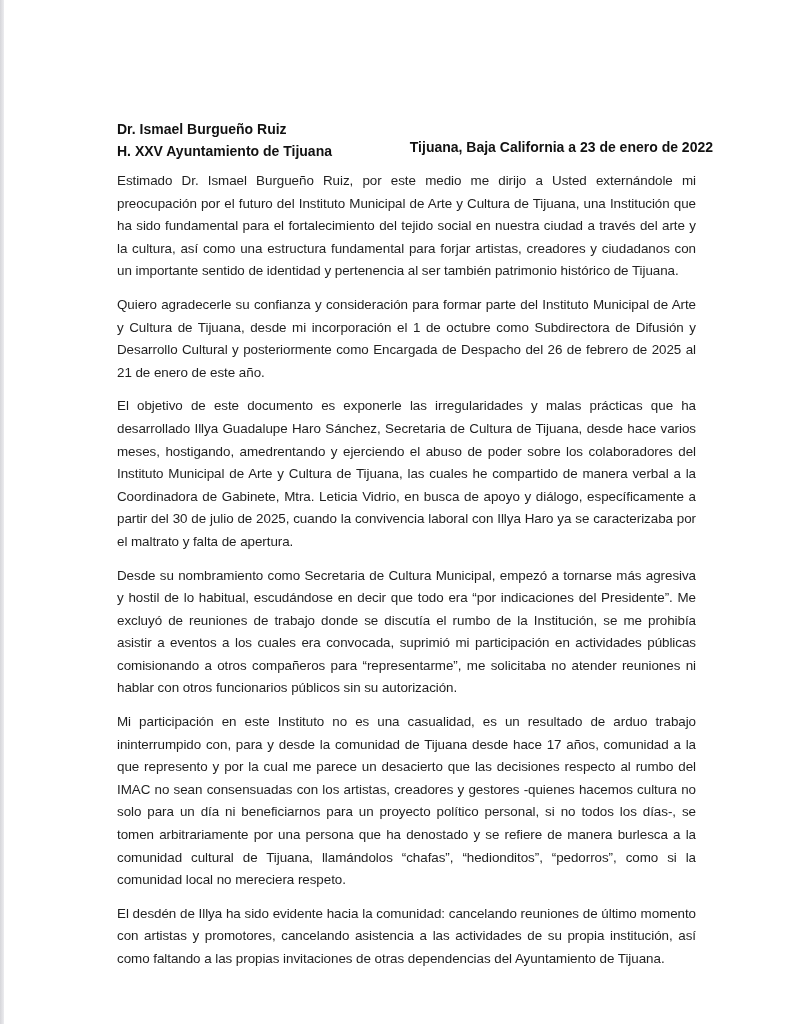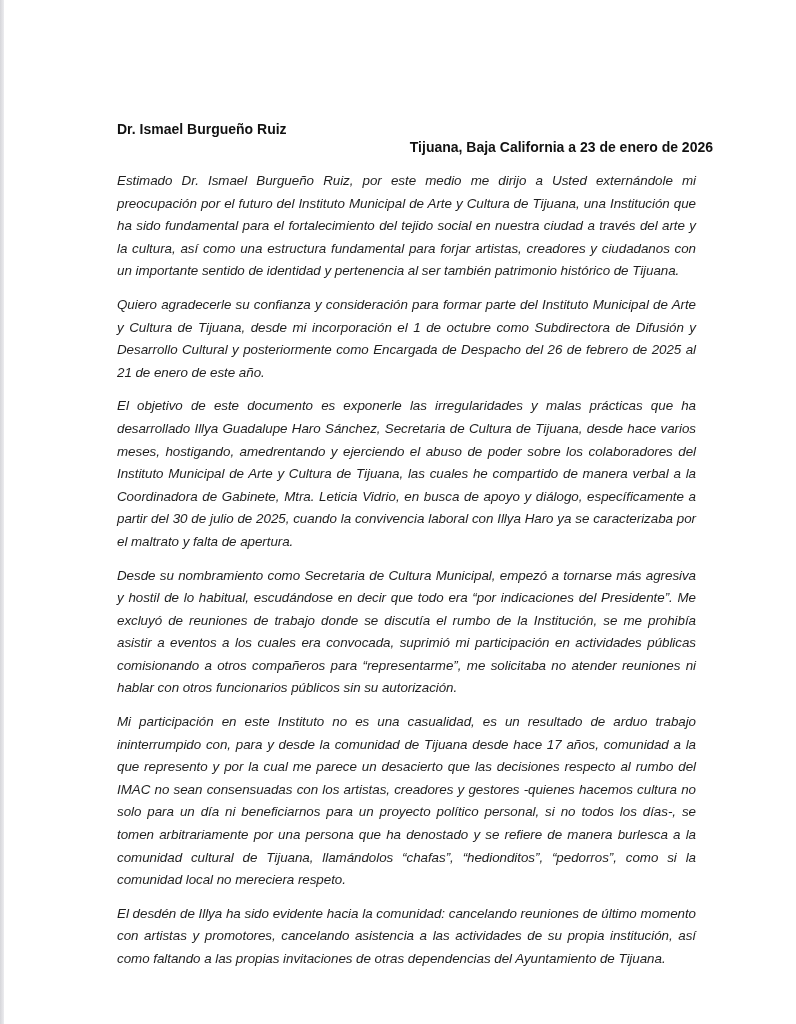--- a/index.html
+++ b/index.html
@@ -30,34 +30,34 @@
     color: #111; white-space: nowrap;
   }
   .body {
     position: absolute; top: 170px; left: 0; width: 596px;
   }
   .body p {
     margin: 0 17px 11px 0;
     font-size: 13.4px; line-height: 22.6px;
     text-align: justify; text-align-last: left;
     letter-spacing: -0.05px;
-    font-style: italic;
   }
 </style>
 </head>
 <body>
 
 <div class="edge-strip"></div>
 
 <div class="page">
   <div class="recipient">
     <div>Dr. Ismael Burgueño Ruiz</div>
+    <div>H. XXV Ayuntamiento de Tijuana</div>
   </div>
 
-  <div class="date-line">Tijuana, Baja California a 23 de enero de 2026</div>
+  <div class="date-line">Tijuana, Baja California a 23 de enero de 2022</div>
 
   <div class="body">
     <p>Estimado Dr. Ismael Burgueño Ruiz, por este medio me dirijo a Usted externándole mi preocupación por el futuro del Instituto Municipal de Arte y Cultura de Tijuana, una Institución que ha sido fundamental para el fortalecimiento del tejido social en nuestra ciudad a través del arte y la cultura, así como una estructura fundamental para forjar artistas, creadores y ciudadanos con un importante sentido de identidad y pertenencia al ser también patrimonio histórico de Tijuana.</p>
     <p>Quiero agradecerle su confianza y consideración para formar parte del Instituto Municipal de Arte y Cultura de Tijuana, desde mi incorporación el 1 de octubre como Subdirectora de Difusión y Desarrollo Cultural y posteriormente como Encargada de Despacho del 26 de febrero de 2025 al 21 de enero de este año.</p>
     <p>El objetivo de este documento es exponerle las irregularidades y malas prácticas que ha desarrollado Illya Guadalupe Haro Sánchez, Secretaria de Cultura de Tijuana, desde hace varios meses, hostigando, amedrentando y ejerciendo el abuso de poder sobre los colaboradores del Instituto Municipal de Arte y Cultura de Tijuana, las cuales he compartido de manera verbal a la Coordinadora de Gabinete, Mtra. Leticia Vidrio, en busca de apoyo y diálogo, específicamente a partir del 30 de julio de 2025, cuando la convivencia laboral con Illya Haro ya se caracterizaba por el maltrato y falta de apertura.</p>
     <p>Desde su nombramiento como Secretaria de Cultura Municipal, empezó a tornarse más agresiva y hostil de lo habitual, escudándose en decir que todo era “por indicaciones del Presidente”. Me excluyó de reuniones de trabajo donde se discutía el rumbo de la Institución, se me prohibía asistir a eventos a los cuales era convocada, suprimió mi participación en actividades públicas comisionando a otros compañeros para “representarme”, me solicitaba no atender reuniones ni hablar con otros funcionarios públicos sin su autorización.</p>
     <p>Mi participación en este Instituto no es una casualidad, es un resultado de arduo trabajo ininterrumpido con, para y desde la comunidad de Tijuana desde hace 17 años, comunidad a la que represento y por la cual me parece un desacierto que las decisiones respecto al rumbo del IMAC no sean consensuadas con los artistas, creadores y gestores -quienes hacemos cultura no solo para un día ni beneficiarnos para un proyecto político personal, si no todos los días-, se tomen arbitrariamente por una persona que ha denostado y se refiere de manera burlesca a la comunidad cultural de Tijuana, llamándolos “chafas”, “hedionditos”, “pedorros”, como si la comunidad local no mereciera respeto.</p>
     <p>El desdén de Illya ha sido evidente hacia la comunidad: cancelando reuniones de último momento con artistas y promotores, cancelando asistencia a las actividades de su propia institución, así como faltando a las propias invitaciones de otras dependencias del Ayuntamiento de Tijuana.</p>
   </div>
 </div>

